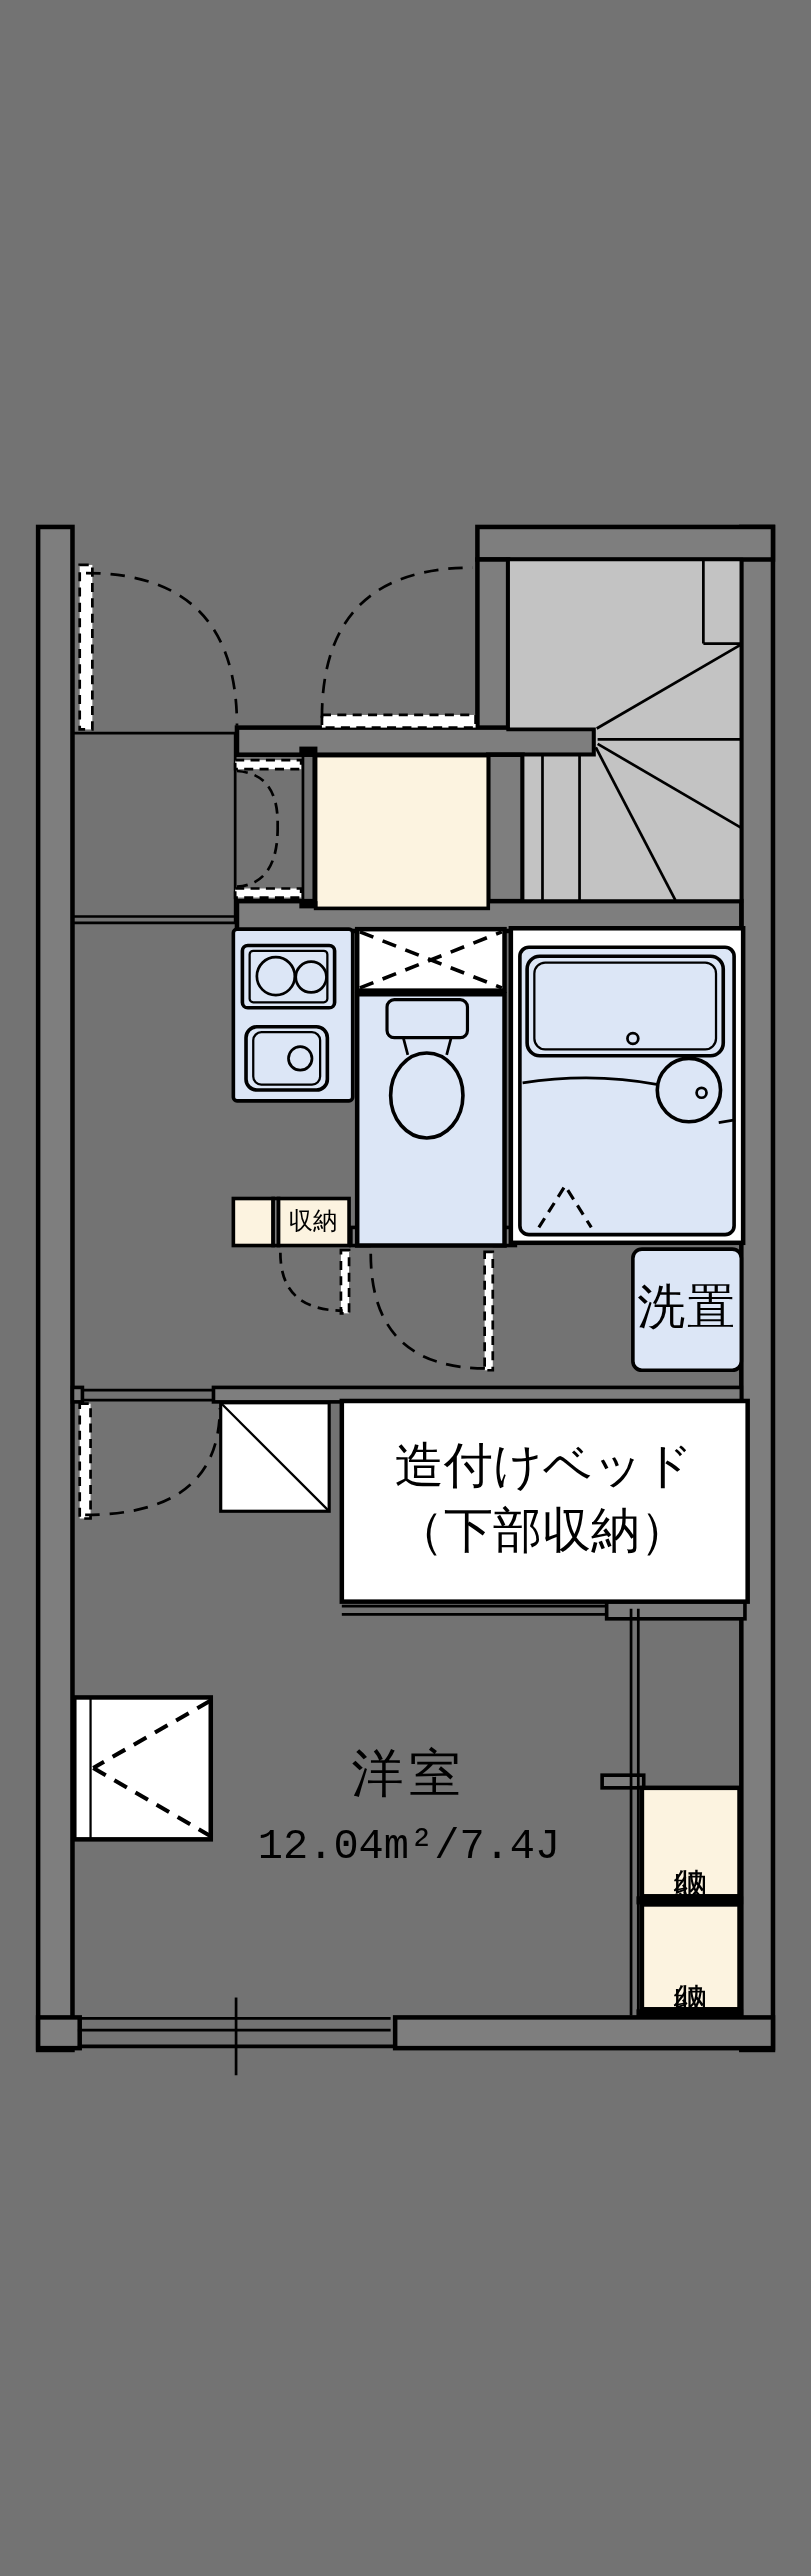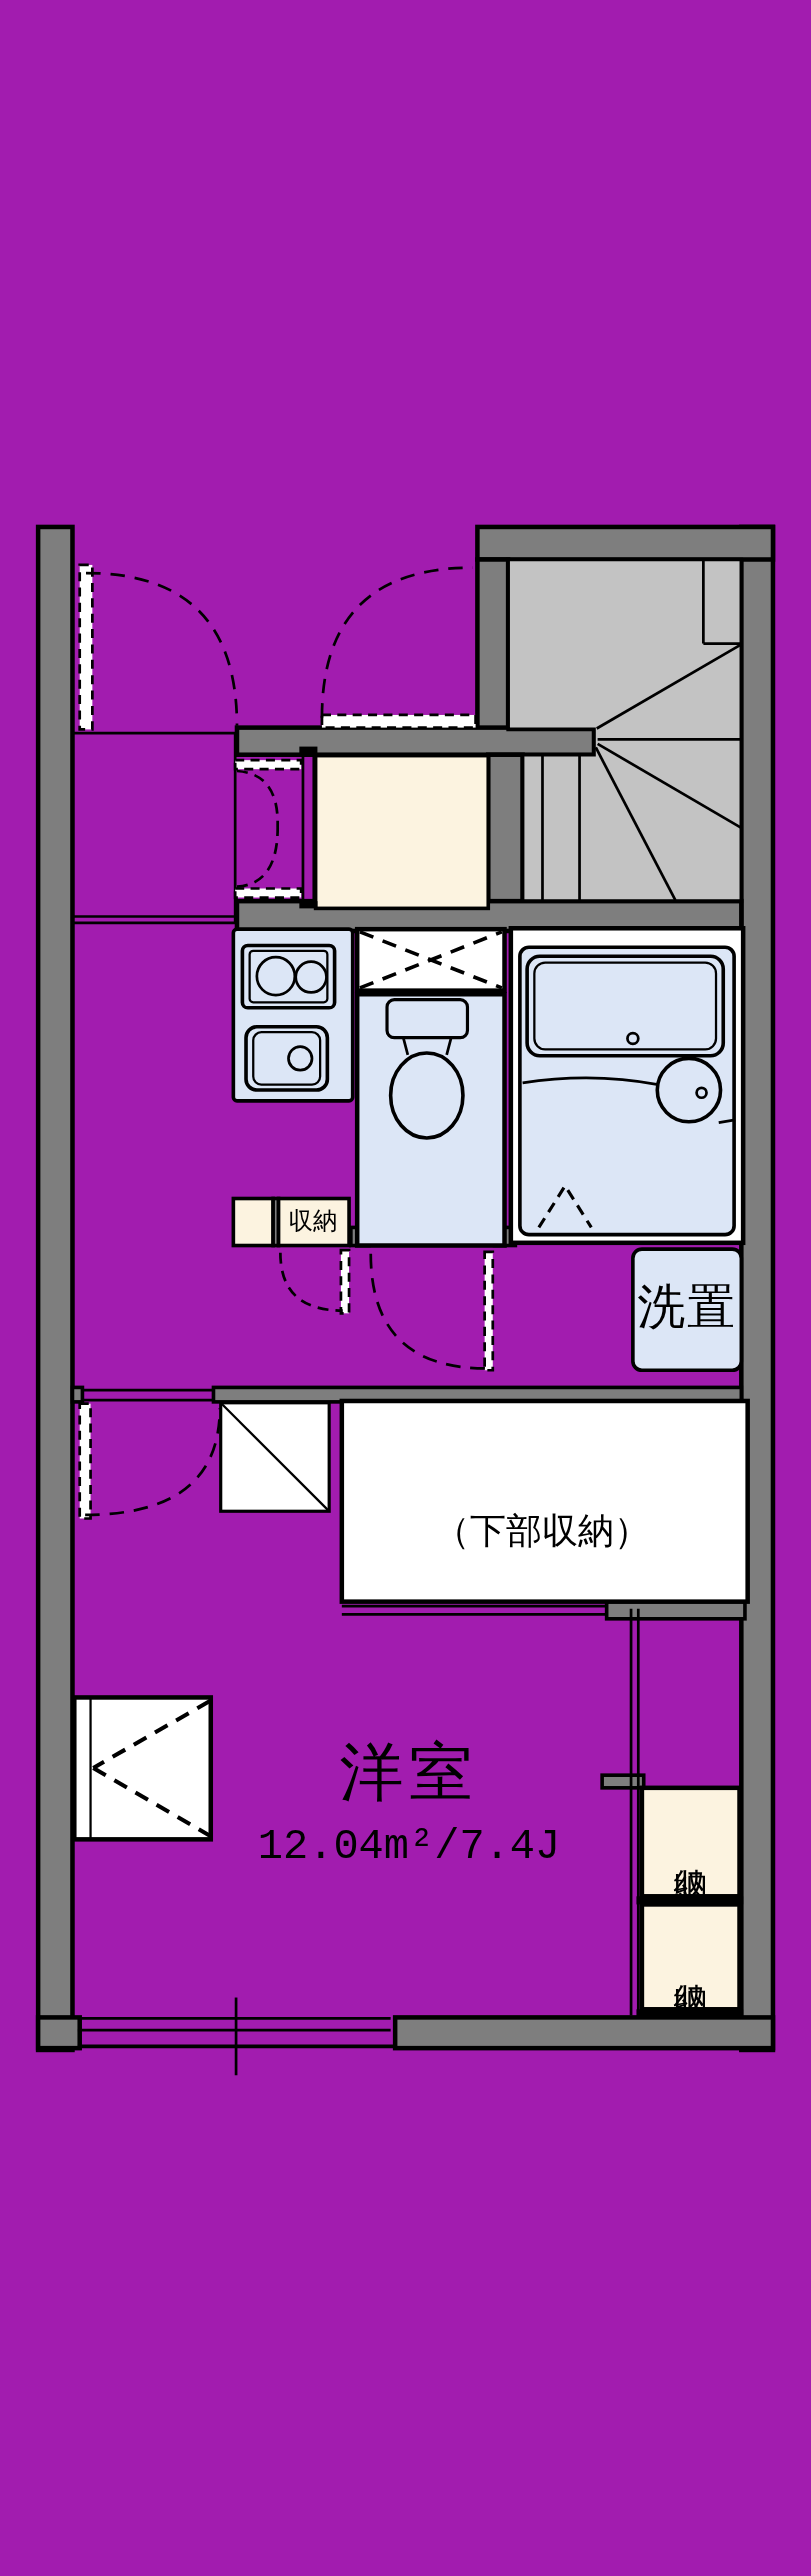--- a/index.html
+++ b/index.html
@@ -1,16 +1,16 @@
 <!DOCTYPE html>
 <html style="--wall: #7e7e7e; --stairfill: #c3c3c3; --blue: #dce6f6; --cream: #fcf3e0;font-size:14.5px"><head>
 <meta charset="utf-8">
 <style>
   html,body{margin:0;padding:0;background:#fff;}
-  #canvas{position:relative;width:812px;height:2576px;background:#a21caf;overflow:hidden;
+  #canvas{position:relative;width:812px;height:2576px;background:#737373;overflow:hidden;
           font-family:"Liberation Sans","DejaVu Sans",sans-serif;}
   #plan-svg{position:absolute;left:0;top:0;}
   .w{fill:var(--wall,#7e7e7e);stroke:#000;stroke-width:5;}
   .w4{fill:var(--wall,#7e7e7e);stroke:#000;stroke-width:4;}
   .stair{fill:var(--stairfill,#c3c3c3);stroke:#000;stroke-width:4;}
   .blue{fill:var(--blue,#dce6f6);}
   .cream{fill:var(--cream,#fcf3e0);}
   .ln{stroke:#000;fill:none;}
   .thin{stroke:#000;stroke-width:3;fill:none;}
   .dash{stroke:#000;fill:none;stroke-dasharray:16 11;}
@@ -144,19 +144,20 @@
 
     <g>
       <path class="thin" d="M86,2233 H432 M86,2246 H432"></path>
       <path class="ln" stroke-width="4" d="M86,2264 H437"></path>
       <path class="thin" d="M261,2210 V2296"></path>
     </g>
   </svg>
 
   <div class="lbl" style="left:313px;top:1221px;font-size:24.4px;">収納</div>
   <div class="lbl" style="left:687px;top:1307px;font-size:48px;letter-spacing:1.8px;">洗置</div>
-  <div class="lbl" style="left:542px;top:1531px;font-size:36px;">（下部収納）</div>
-  <div class="lbl" style="left:409px;top:1773px;font-size:64px;letter-spacing:5.4px;">洋室</div>
+  <div class="lbl" style="left:544px;top:1466px;font-size:49px;">造付けベッド</div>
+  <div class="lbl" style="left:542px;top:1531px;font-size:49px;">（下部収納）</div>
+  <div class="lbl" style="left:409px;top:1773px;font-size:52px;letter-spacing:5.4px;">洋室</div>
   <div class="lbl" style="left:409px;top:1847px;font-size:42px;font-family:Liberation Mono, monospace;">12.04m²/7.4J</div>
   <div class="vlbl" style="left:691px;top:1842px;font-size:34px;">収納</div>
   <div class="vlbl" style="left:691px;top:1957px;font-size:34px;">収納</div>
 </div>
 
 
 </body></html>

